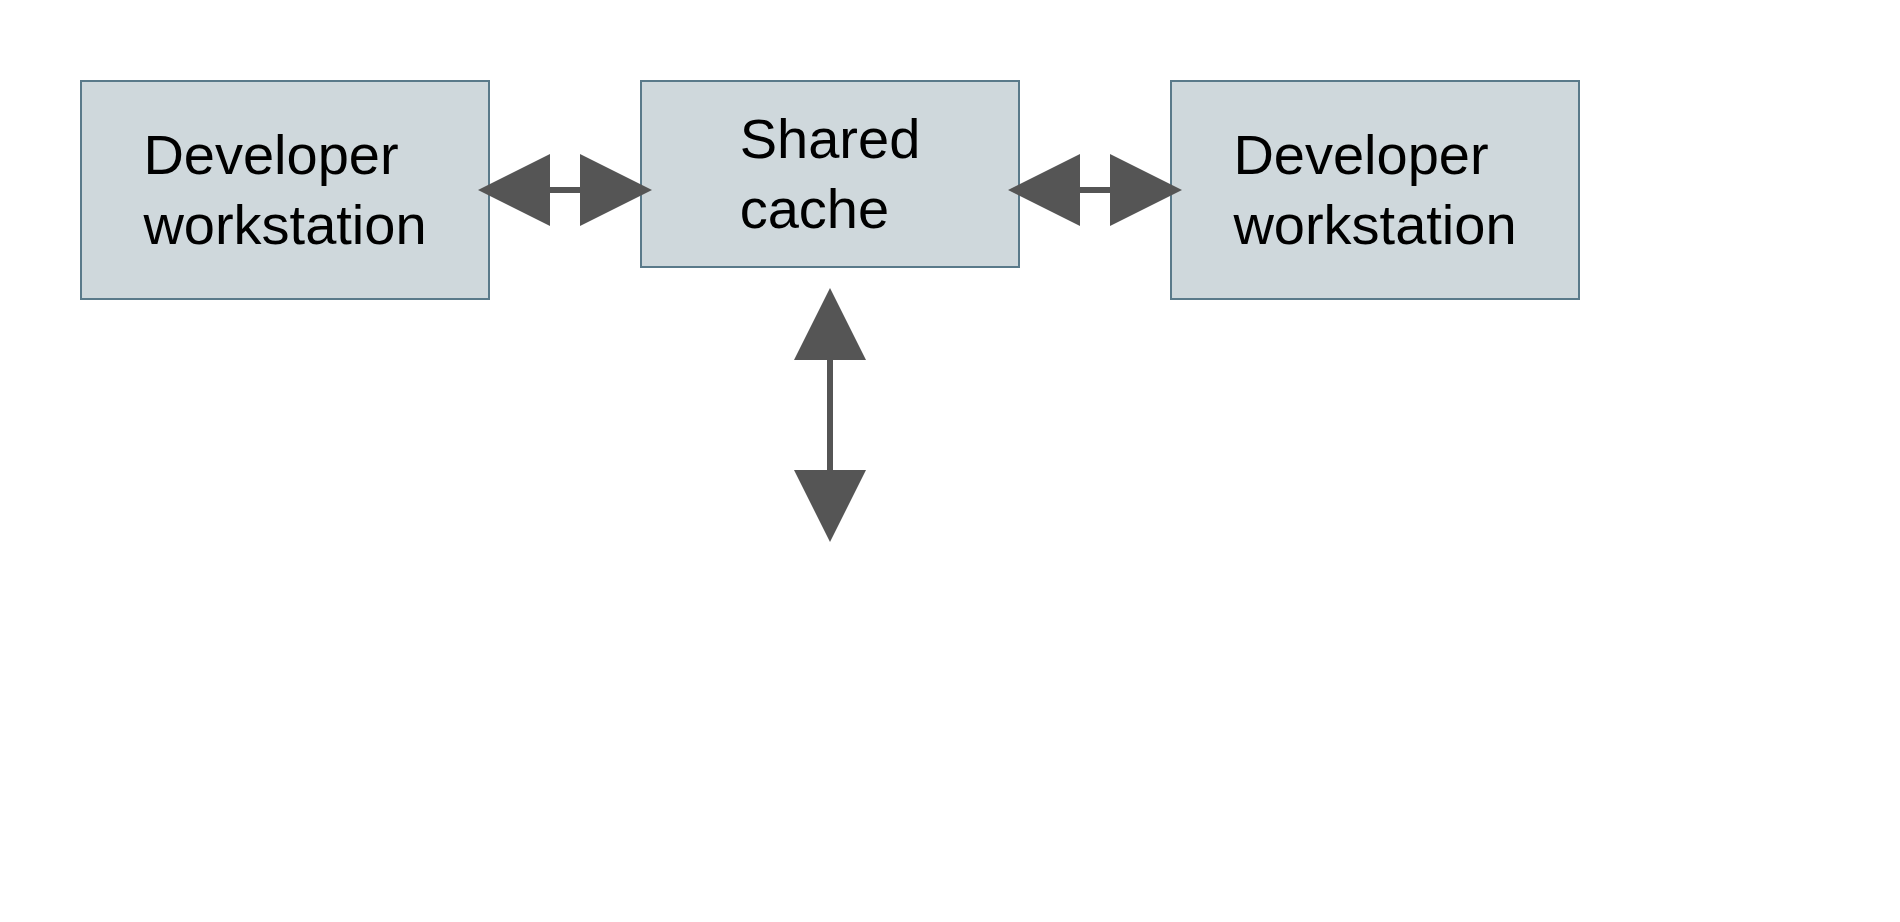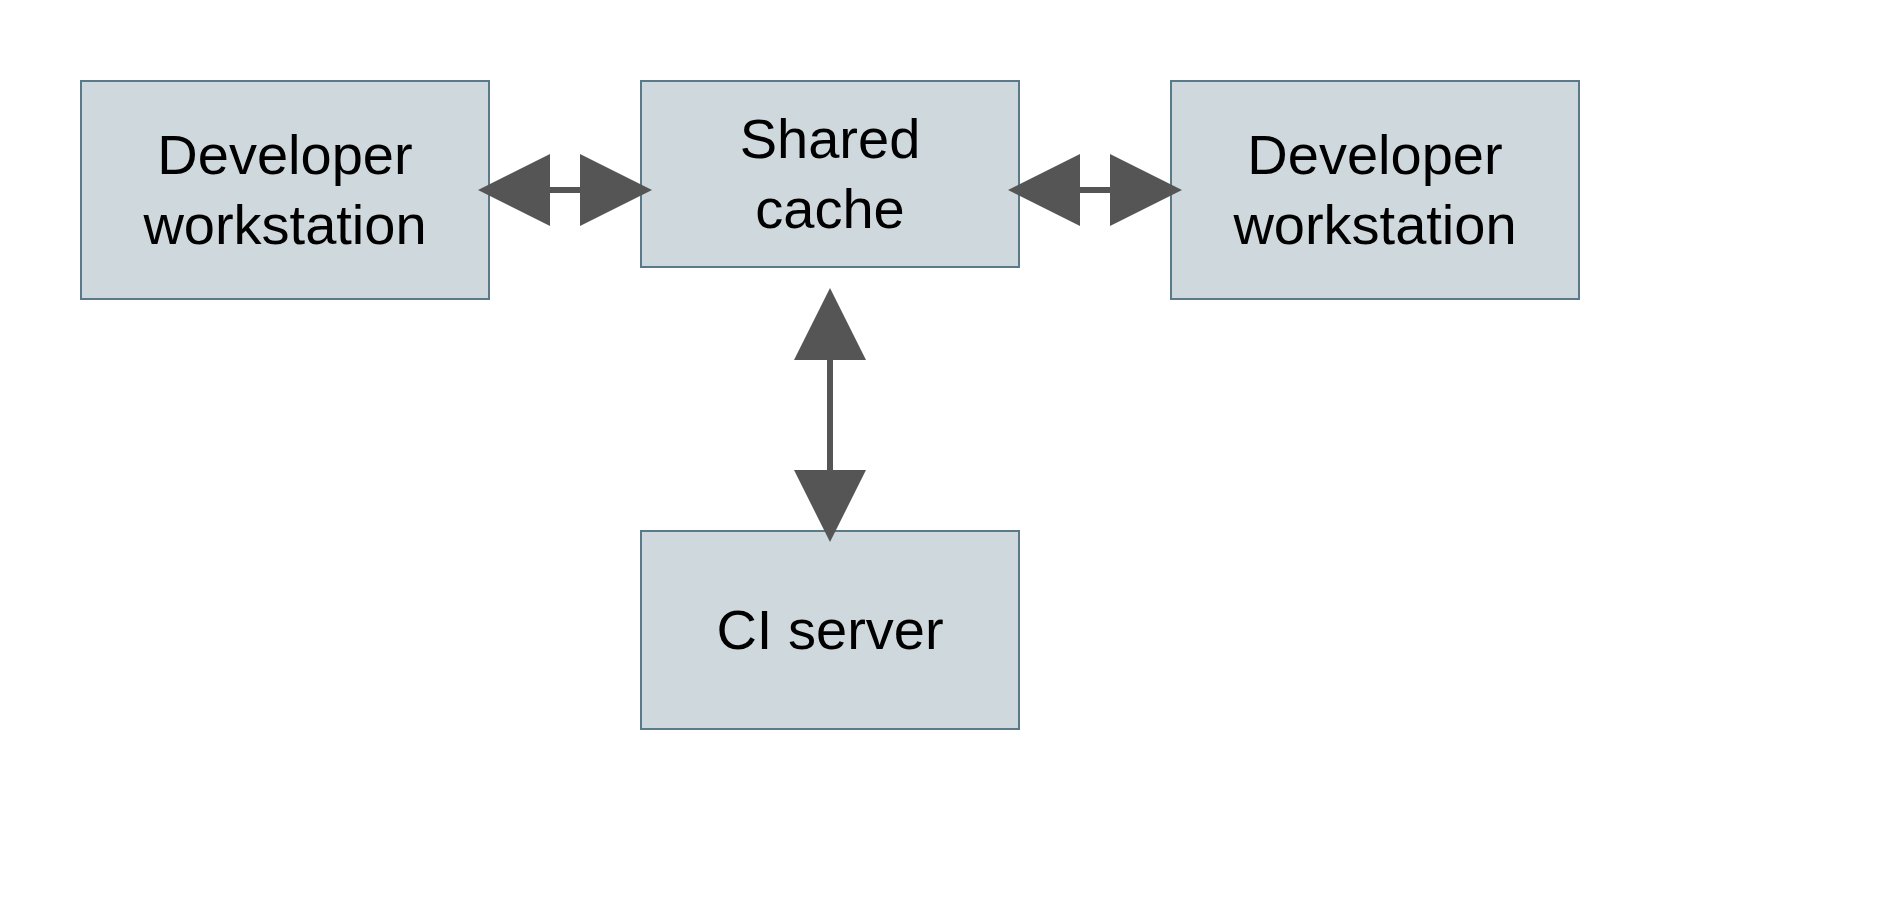--- a/index.html
+++ b/index.html
@@ -19,21 +19,20 @@
       width: 100%;
       height: 100%;
     }
     .box {
       position: absolute;
       background: #cfd8dc;
       border: 2px solid #5a7a8a;
       display: flex;
       align-items: center;
       justify-content: center;
-      text-align: center;
       font-size: 56px;
       color: #000;
       line-height: 1.25;
       padding: 10px;
     }
     .arrow-svg {
       position: absolute;
       overflow: visible;
     }
   </style>
@@ -47,23 +46,20 @@
   </div>
 
   <div class="box" id="box-shared_cache" style="left: 640px; top: 80px; width: 380px; height: 188px;">
     <span>Shared<br>cache</span>
   </div>
 
   <div class="box" id="box-dev_right" style="left: 1170px; top: 80px; width: 410px; height: 220px;">
     <span>Developer<br>workstation</span>
   </div>
 
-  <div class="box" id="box-ci_server" style="left: 640px; top: 530px; width: 380px; height: 200px;">
-    <span>CI server</span>
-  </div>
 
   <svg class="arrow-svg" id="svg-edges" width="1900" height="922">
     <defs>
       <marker id="arrowhead-end" markerWidth="12" markerHeight="12" refX="10" refY="6" orient="auto">
         <path d="M0,0 L12,6 L0,12 Z" fill="#555"></path>
       </marker>
       <marker id="arrowhead-start" markerWidth="12" markerHeight="12" refX="2" refY="6" orient="auto">
         <path d="M12,0 L0,6 L12,12 Z" fill="#555"></path>
       </marker>
     </defs>

